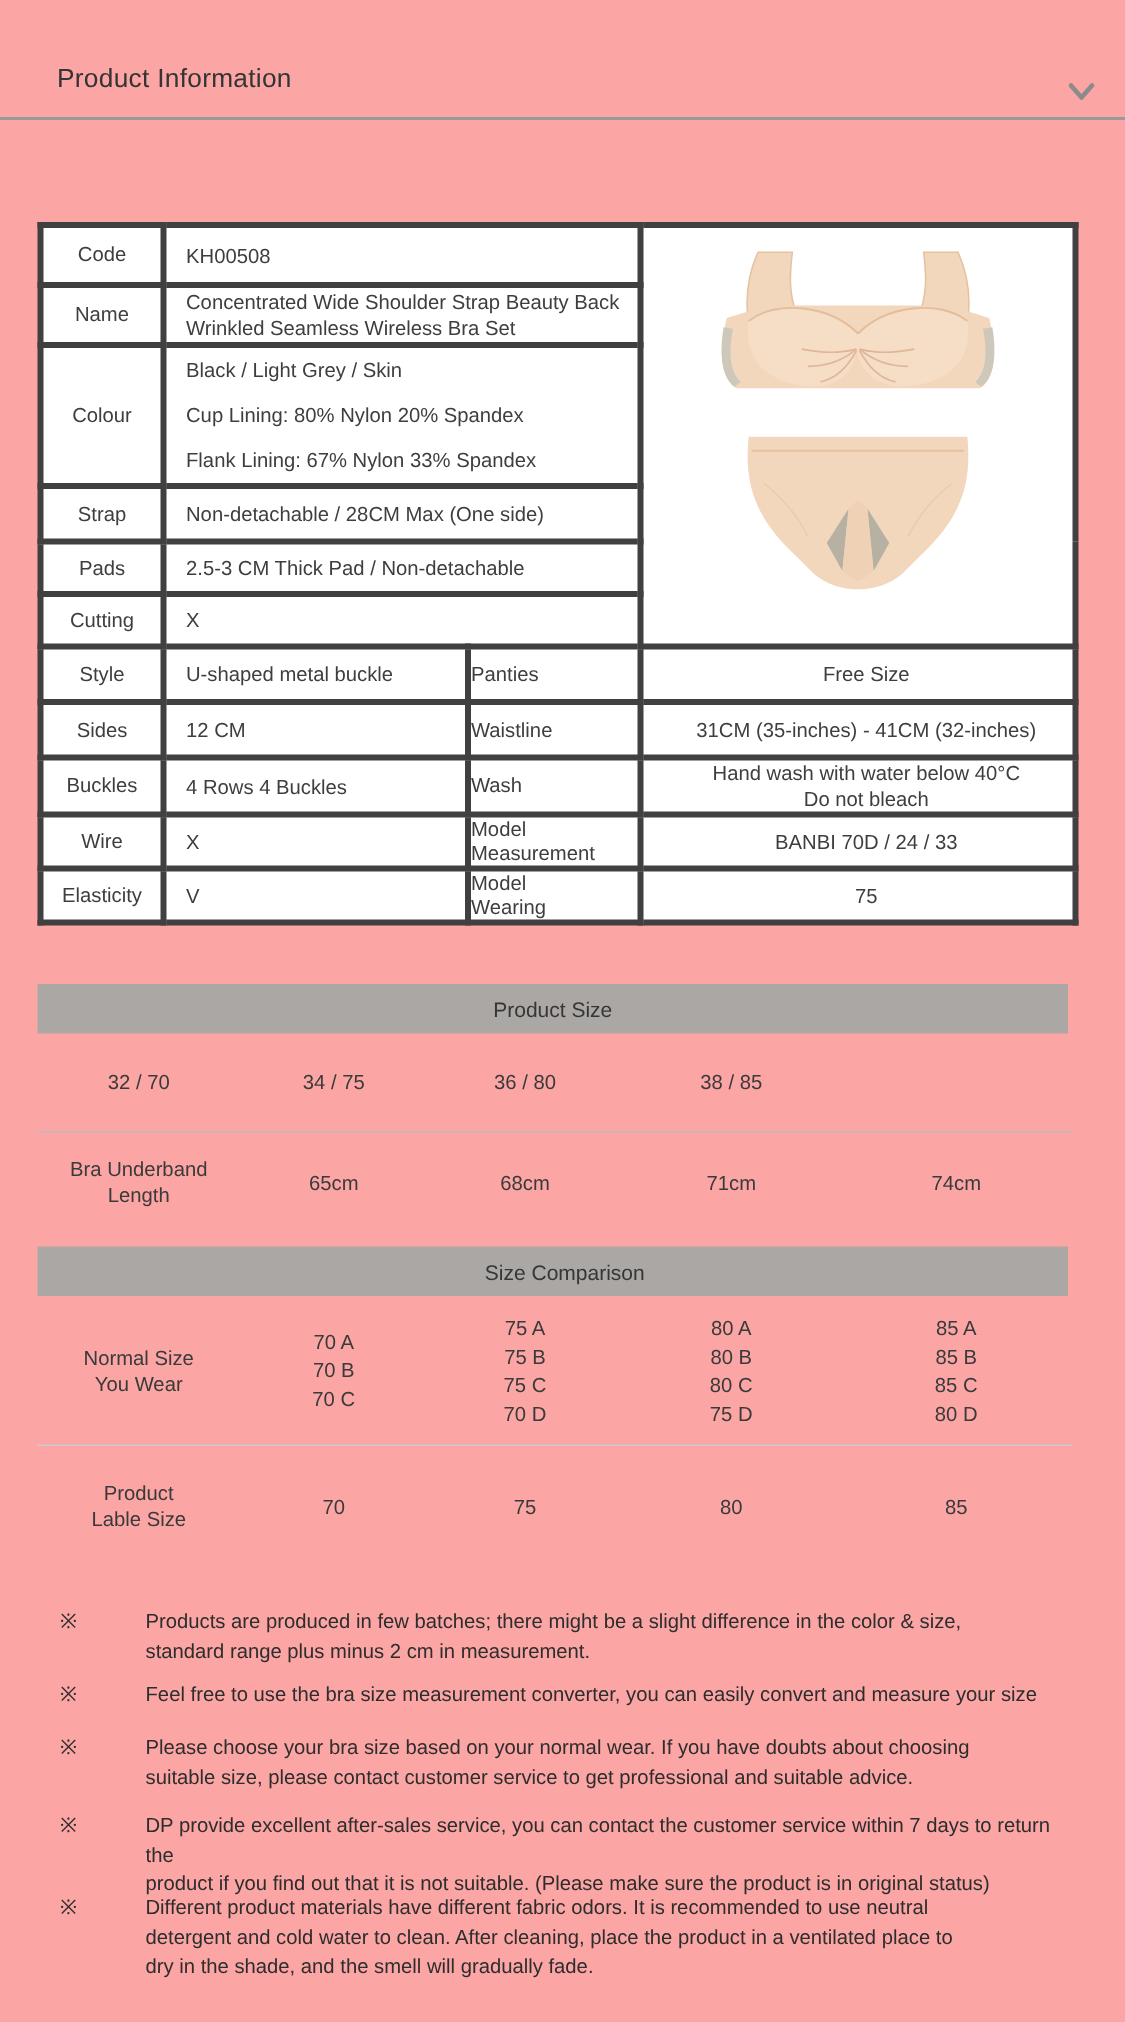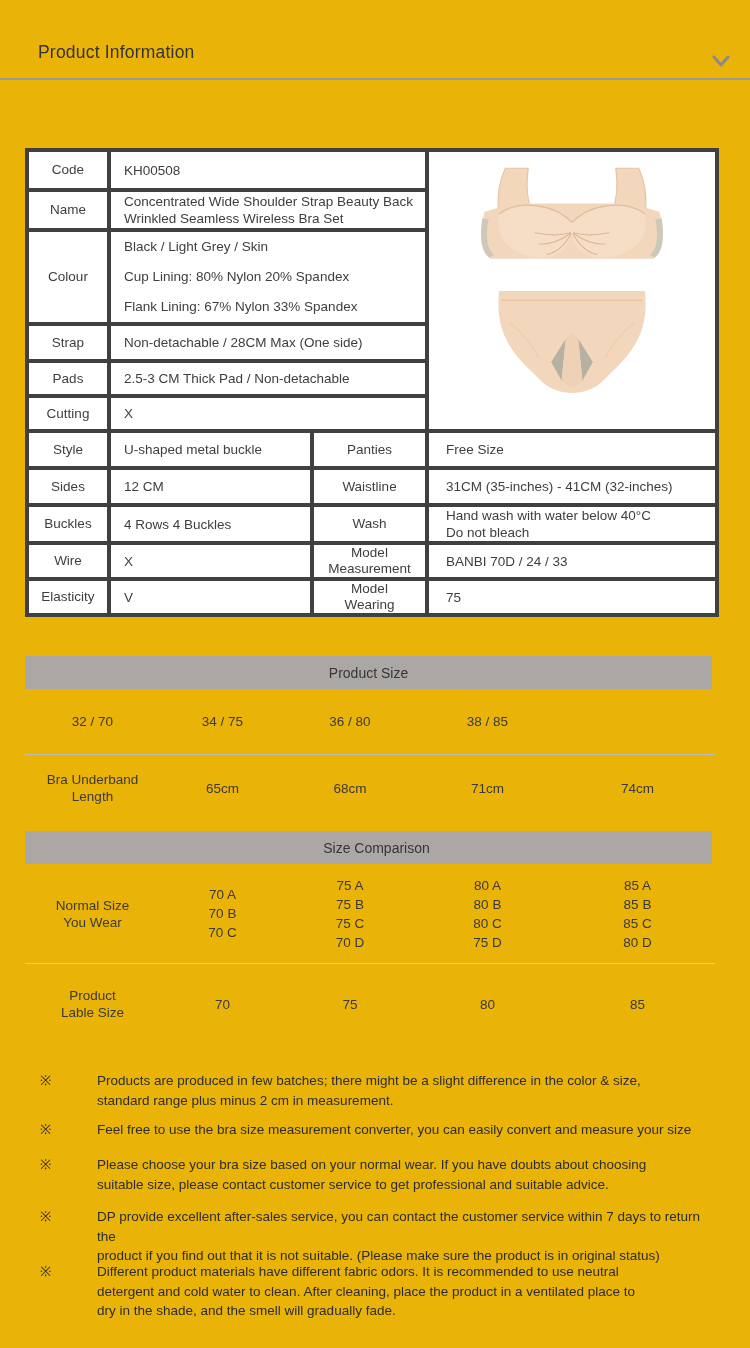--- a/index.html
+++ b/index.html
@@ -1,31 +1,31 @@
 <!DOCTYPE html>
 <html><head>
 <meta charset="utf-8">
 <style>
   * { margin:0; padding:0; box-sizing:border-box; }
   html,body { background:#ffffff; }
   body { font-family:"Liberation Sans", sans-serif; color:#3c3c3c; }
-  .page { position:relative; width:750px; height:1348px; background:#eab308; overflow:hidden; }
+  .page { position:relative; width:750px; height:1348px; background:#fca5a5; overflow:hidden; }
 
   
   .title { position:absolute; left:38px; top:42px; font-size:17.5px; font-weight:500; color:#343434; letter-spacing:.2px; }
   .chevron { position:absolute; right:20px; top:55px; width:18px; height:14px; cursor:pointer; }
   .header-line { position:absolute; left:0; top:78px; width:750px; height:2px; background:#9a9a9a; }
 
   
   table.spec { position:absolute; left:25px; top:148px; width:690px; border-collapse:collapse; table-layout:fixed; font-size:13.5px; color:#3e3e3e; }
   table.spec td { border:4px solid #404040; vertical-align:middle; background:#fff; }
   td.lbl { text-align:center; background:#fdfdfd; padding:0 2px; line-height:16px; }
   td.val { text-align:left; padding-left:13px; padding-right:6px; line-height:17px; }
-  td.rlbl { text-align:center; background:#fdfdfd; padding:0 0; line-height:16px; }
-  td.rval { text-align:left; padding-left:17px; padding-right:6px; line-height:17px; }
+  td.rlbl { text-align:left; background:#fdfdfd; padding:0 0; line-height:16px; }
+  td.rval { text-align:center; padding-left:17px; padding-right:6px; line-height:17px; }
   .multiline { white-space:pre-line; }
   td.colour-cell { line-height:30px; }
   td.img-cell { text-align:center; vertical-align:middle; }
 
   
   .bar { position:absolute; left:25px; width:687px; height:33px; background:#aba7a4; display:flex; align-items:center; justify-content:center; font-size:14px; color:#363636; }
   .bar-size { top:656px; }
   .bar-comp { top:831px;padding-left:16px; }
 
   

